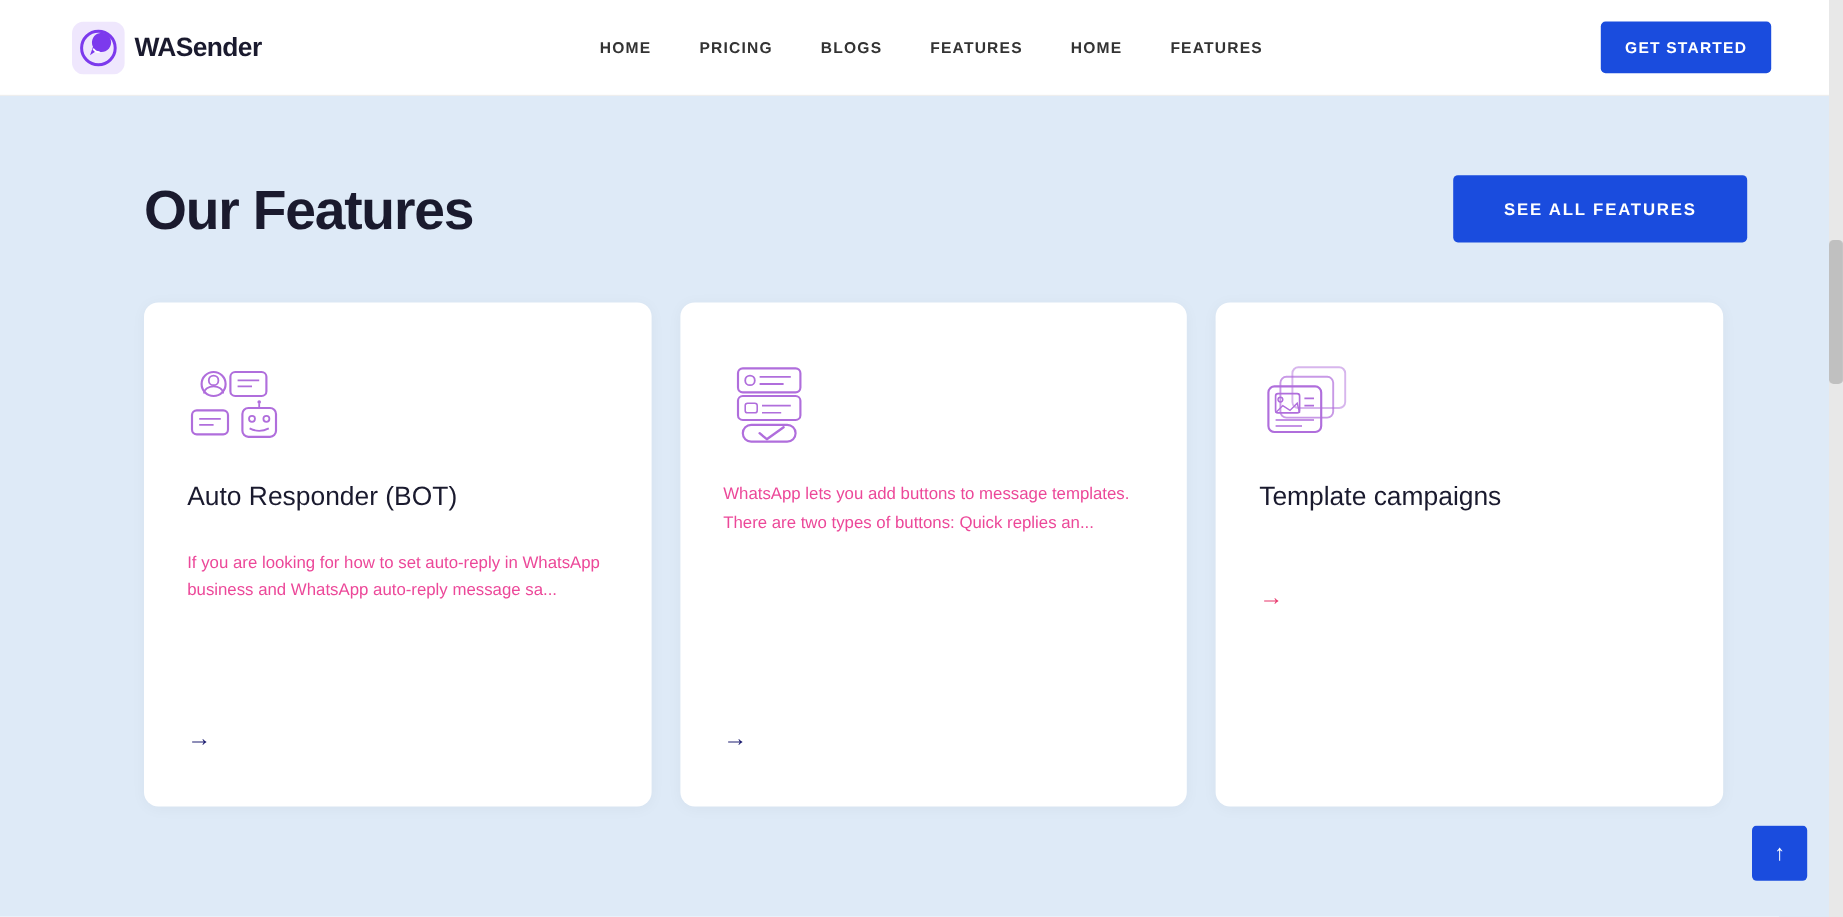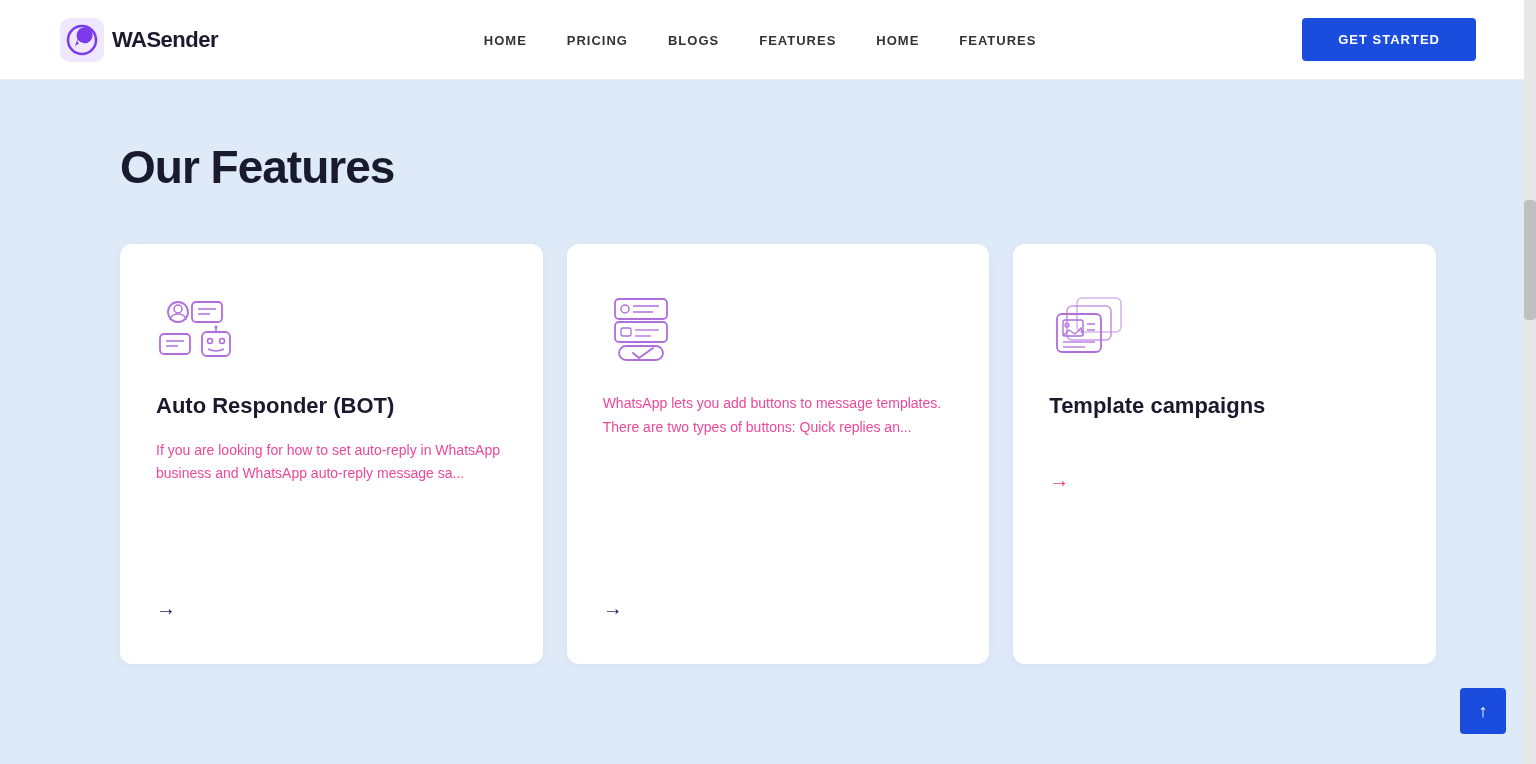--- a/index.html
+++ b/index.html
@@ -43,21 +43,21 @@
       text-decoration: none;
       font-size: 13px;
       font-weight: 600;
       letter-spacing: 1px;
       color: #333;
     }
     .btn-get-started {
       background: #1a4cde;
       color: #fff;
       border: none;
-      padding: 14px 36px;
+      padding: 14px 20px;
       font-size: 13px;
       font-weight: 700;
       letter-spacing: 1px;
       cursor: pointer;
       border-radius: 4px;
     }
 
     
     .scrollbar-track {
       position: fixed;
@@ -129,23 +129,23 @@
       min-height: 420px;
       box-shadow: 0 2px 12px rgba(0,0,0,0.04);
     }
     .card-icon {
       width: 80px;
       height: 70px;
       margin-bottom: 28px;
     }
     .card-title {
       font-size: 22px;
-      font-weight: 700;
+      font-weight: 400;
       color: #1a1a2e;
-      margin-bottom: 18px;
+      margin-bottom: 28px;
       line-height: 1.3;
     }
     .card-desc {
       font-size: 14px;
       color: #ec4899;
       line-height: 1.7;
       flex: 1;
     }
     .card-arrow {
       margin-top: 30px;
@@ -210,20 +210,21 @@
     <li><a href="#">FEATURES</a></li>
   </ul>
 
   <button class="btn-get-started">GET STARTED</button>
 </nav>
 
 <main class="main-content">
 
   <div class="features-header">
     <h1 class="features-title">Our Features</h1>
+    <button class="btn-see-all">SEE ALL FEATURES</button>
   </div>
 
   <div class="cards-grid">
 
     <div class="feature-card">
       <div class="card-icon">
         <svg viewBox="0 0 80 70" xmlns="http://www.w3.org/2000/svg">
 
           <circle cx="22" cy="18" r="10" fill="none" stroke="#b06edc" stroke-width="1.8"></circle>
           <circle cx="22" cy="15" r="4" fill="none" stroke="#b06edc" stroke-width="1.5"></circle>

